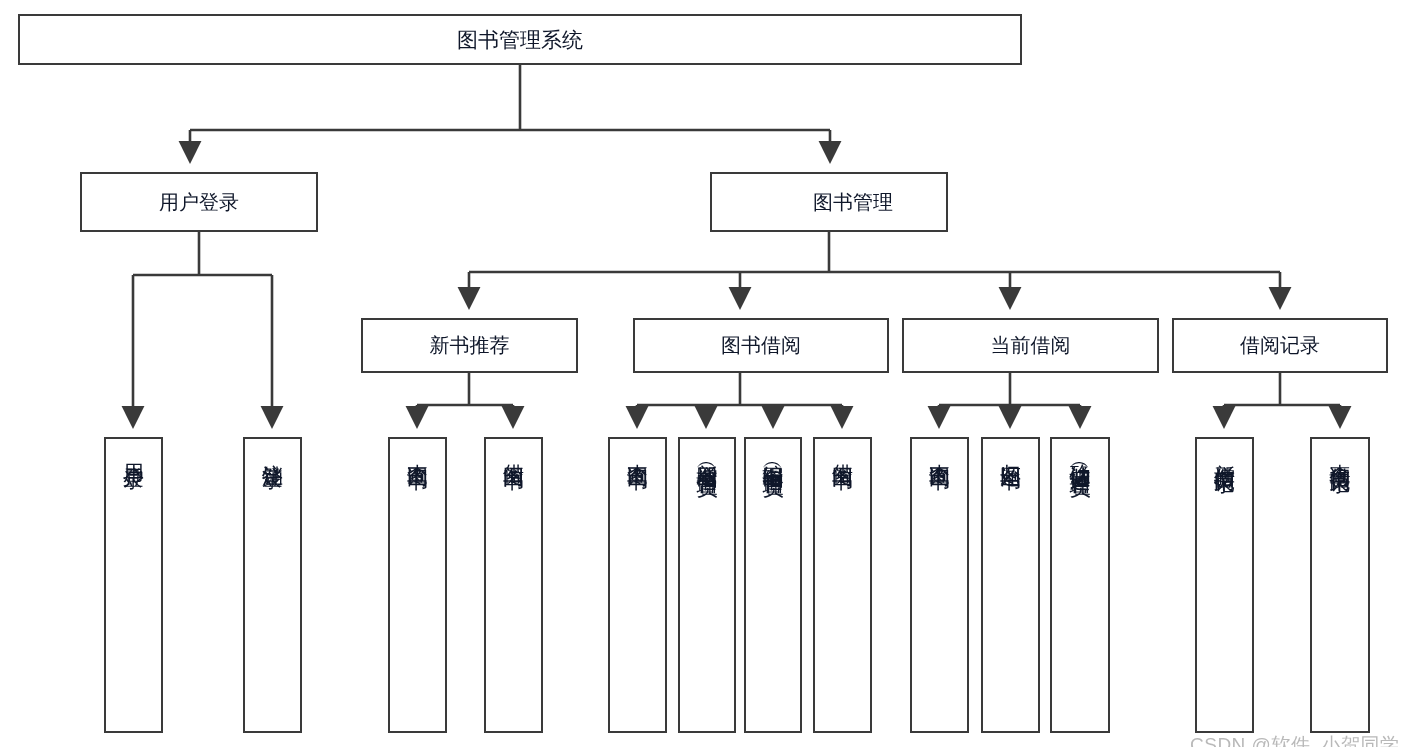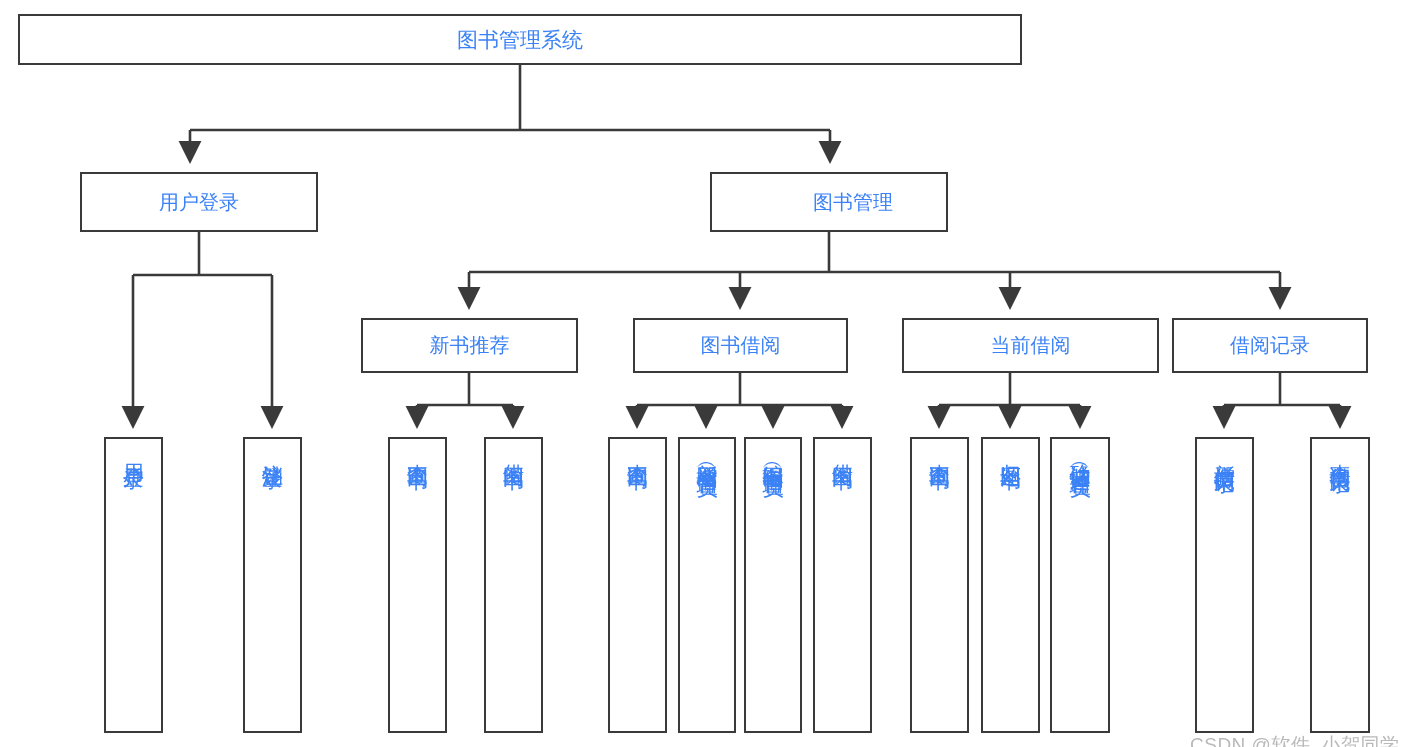--- a/index.html
+++ b/index.html
@@ -11,21 +11,21 @@
   #stage{position:relative;width:1405px;height:747px;background:#fff;}
   #wires{position:absolute;left:0;top:0;width:1405px;height:747px;}
   .node{
     position:absolute;
     box-sizing:border-box;
     background:#ffffff;
     border:2px solid #3a3a3a;
     display:flex;
     align-items:center;
     justify-content:center;
-    color:#3b82f6;
+    color:#0f172a;
   }
   .node.root{font-size:21px;}
   .node.lvl1{font-size:20px;}
   .node.lvl2{font-size:20px;}
   .node.leaf{
     align-items:flex-start;
     justify-content:center;
     padding-top:8px;
     font-size:21px;
   }
@@ -108,27 +108,27 @@
   <div class="node lvl1" style="left:80px;top:172px;width:238px;height:60px;">
     <span class="htext">用户登录</span>
   </div>
   <div class="node lvl1" style="left:710px;top:172px;width:238px;height:60px;padding-left:48px;">
     <span class="htext">图书管理</span>
   </div>
 
   <div class="node lvl2" style="left:361px;top:318px;width:217px;height:55px;">
     <span class="htext">新书推荐</span>
   </div>
-  <div class="node lvl2" style="left:633px;top:318px;width:215px;height:55px;">
+  <div class="node lvl2" style="left:633px;top:318px;width:256px;height:55px;">
     <span class="htext">图书借阅</span>
   </div>
   <div class="node lvl2" style="left:902px;top:318px;width:257px;height:55px;">
     <span class="htext">当前借阅</span>
   </div>
-  <div class="node lvl2" style="left:1172px;top:318px;width:196px;height:55px;">
+  <div class="node lvl2" style="left:1172px;top:318px;width:216px;height:55px;">
     <span class="htext">借阅记录</span>
   </div>
 
   <div class="node leaf" style="left:104px;top:437px;width:59px;height:296px;">
     <span class="vtext">用户登录</span>
   </div>
   <div class="node leaf" style="left:243px;top:437px;width:59px;height:296px;">
     <span class="vtext">注销登录</span>
   </div>
 

